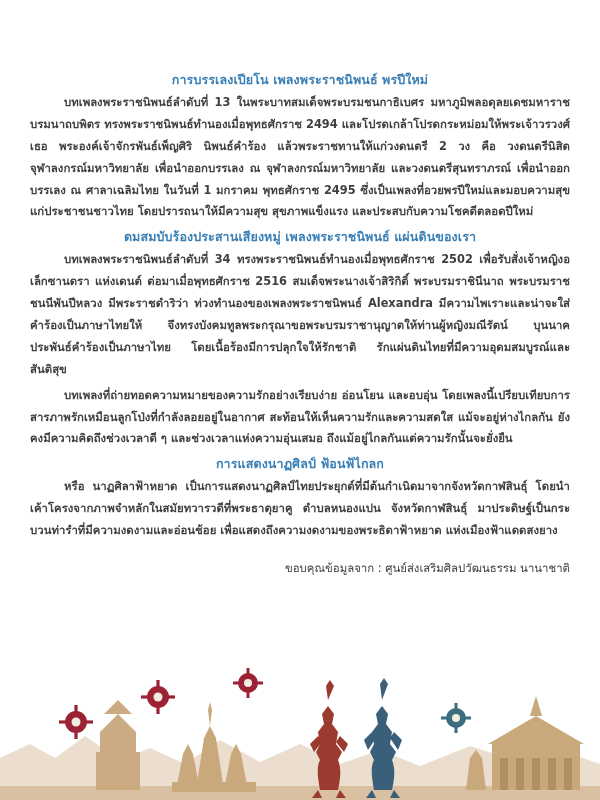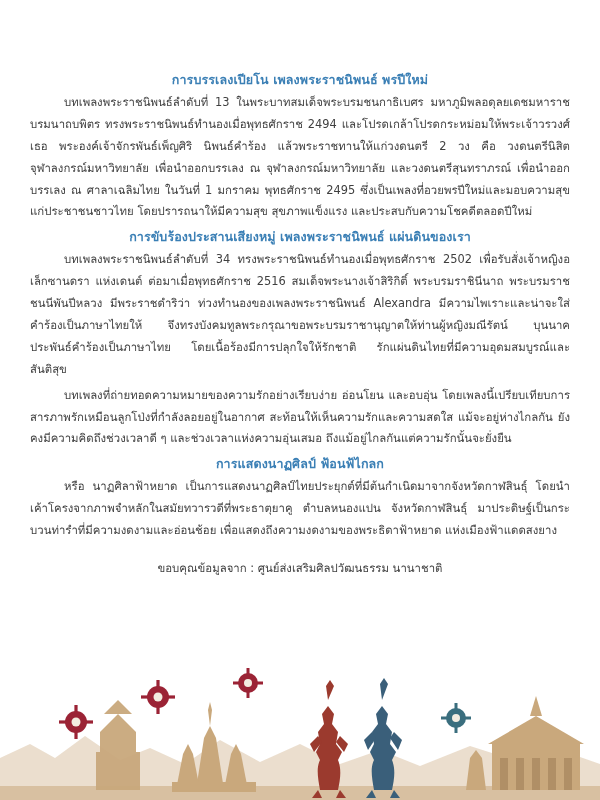--- a/index.html
+++ b/index.html
@@ -34,26 +34,27 @@
     letter-spacing: 0.1px;
   }
   .body-text {
     color: #3f3f3f;
     font-size: 11.4px;
     line-height: 1.92;
     text-align: justify;
     text-indent: 34px;
     margin: 0 0 4px 0;
     word-break: break-word;
+    font-weight: bold;
   }
   .credit {
     color: #3f3f3f;
     font-size: 11.4px;
     line-height: 1.9;
-    text-align: center;
+    text-align: right;
     margin-top: 16px;
     text-indent: 0;
   }
   
   .skyline {
     position: absolute;
     left: 0;
     bottom: 0;
     width: 600px;
     height: 160px;
@@ -64,21 +65,21 @@
 <body>
 
 <div class="page">
 
   <div class="section">
     <h2 class="heading">การบรรเลงเปียโน เพลงพระราชนิพนธ์ พรปีใหม่</h2>
     <p class="body-text">บทเพลงพระราชนิพนธ์ลำดับที่ 13 ในพระบาทสมเด็จพระบรมชนกาธิเบศร มหาภูมิพลอดุลยเดชมหาราช บรมนาถบพิตร ทรงพระราชนิพนธ์ทำนองเมื่อพุทธศักราช 2494 และโปรดเกล้าโปรดกระหม่อมให้พระเจ้าวรวงศ์เธอ พระองค์เจ้าจักรพันธ์เพ็ญศิริ นิพนธ์คำร้อง แล้วพระราชทานให้แก่วงดนตรี 2 วง คือ วงดนตรีนิสิตจุฬาลงกรณ์มหาวิทยาลัย เพื่อนำออกบรรเลง ณ จุฬาลงกรณ์มหาวิทยาลัย และวงดนตรีสุนทราภรณ์ เพื่อนำออกบรรเลง ณ ศาลาเฉลิมไทย ในวันที่ 1 มกราคม พุทธศักราช 2495 ซึ่งเป็นเพลงที่อวยพรปีใหม่และมอบความสุขแก่ประชาชนชาวไทย โดยปรารถนาให้มีความสุข สุขภาพแข็งแรง และประสบกับความโชคดีตลอดปีใหม่</p>
   </div>
 
   <div class="section">
-    <h2 class="heading green">การขับร้องประสานเสียงหมู่ เพลงพระราชนิพนธ์ แผ่นดินของเรา</h2>
+    <h2 class="heading green">ดมสมบับร้องประสานเสียงหมู่ เพลงพระราชนิพนธ์ แผ่นดินของเรา</h2>
     <p class="body-text">บทเพลงพระราชนิพนธ์ลำดับที่ 34 ทรงพระราชนิพนธ์ทำนองเมื่อพุทธศักราช 2502 เพื่อรับสั่งเจ้าหญิงอเล็กซานดรา แห่งเดนต์ ต่อมาเมื่อพุทธศักราช 2516 สมเด็จพระนางเจ้าสิริกิติ์ พระบรมราชินีนาถ พระบรมราชชนนีพันปีหลวง มีพระราชดำริว่า ท่วงทำนองของเพลงพระราชนิพนธ์ Alexandra มีความไพเราะและน่าจะใส่คำร้องเป็นภาษาไทยให้ จึงทรงบังคมทูลพระกรุณาขอพระบรมราชานุญาตให้ท่านผู้หญิงมณีรัตน์ บุนนาค ประพันธ์คำร้องเป็นภาษาไทย โดยเนื้อร้องมีการปลุกใจให้รักชาติ รักแผ่นดินไทยที่มีความอุดมสมบูรณ์และสันติสุข</p>
   </div>
 
   <div class="section">
     <p class="body-text">บทเพลงที่ถ่ายทอดความหมายของความรักอย่างเรียบง่าย อ่อนโยน และอบอุ่น โดยเพลงนี้เปรียบเทียบการสารภาพรักเหมือนลูกโป่งที่กำลังลอยอยู่ในอากาศ สะท้อนให้เห็นความรักและความสดใส แม้จะอยู่ห่างไกลกัน ยังคงมีความคิดถึงช่วงเวลาดี ๆ และช่วงเวลาแห่งความอุ่นเสมอ ถึงแม้อยู่ไกลกันแต่ความรักนั้นจะยั่งยืน</p>
   </div>
 
   <div class="section">
     <h2 class="heading green">การแสดงนาฏศิลป์ ฟ้อนฟ้ไกลก</h2>
     <p class="body-text">หรือ นาฏศิลาฟ้าหยาด เป็นการแสดงนาฏศิลป์ไทยประยุกต์ที่มีต้นกำเนิดมาจากจังหวัดกาฬสินธุ์ โดยนำเค้าโครงจากภาพจำหลักในสมัยทวารวดีที่พระธาตุยาคู ตำบลหนองแปน จังหวัดกาฬสินธุ์ มาประดิษฐ์เป็นกระบวนท่ารำที่มีความงดงามและอ่อนช้อย เพื่อแสดงถึงความงดงามของพระธิดาฟ้าหยาด แห่งเมืองฟ้าแดดสงยาง</p>

